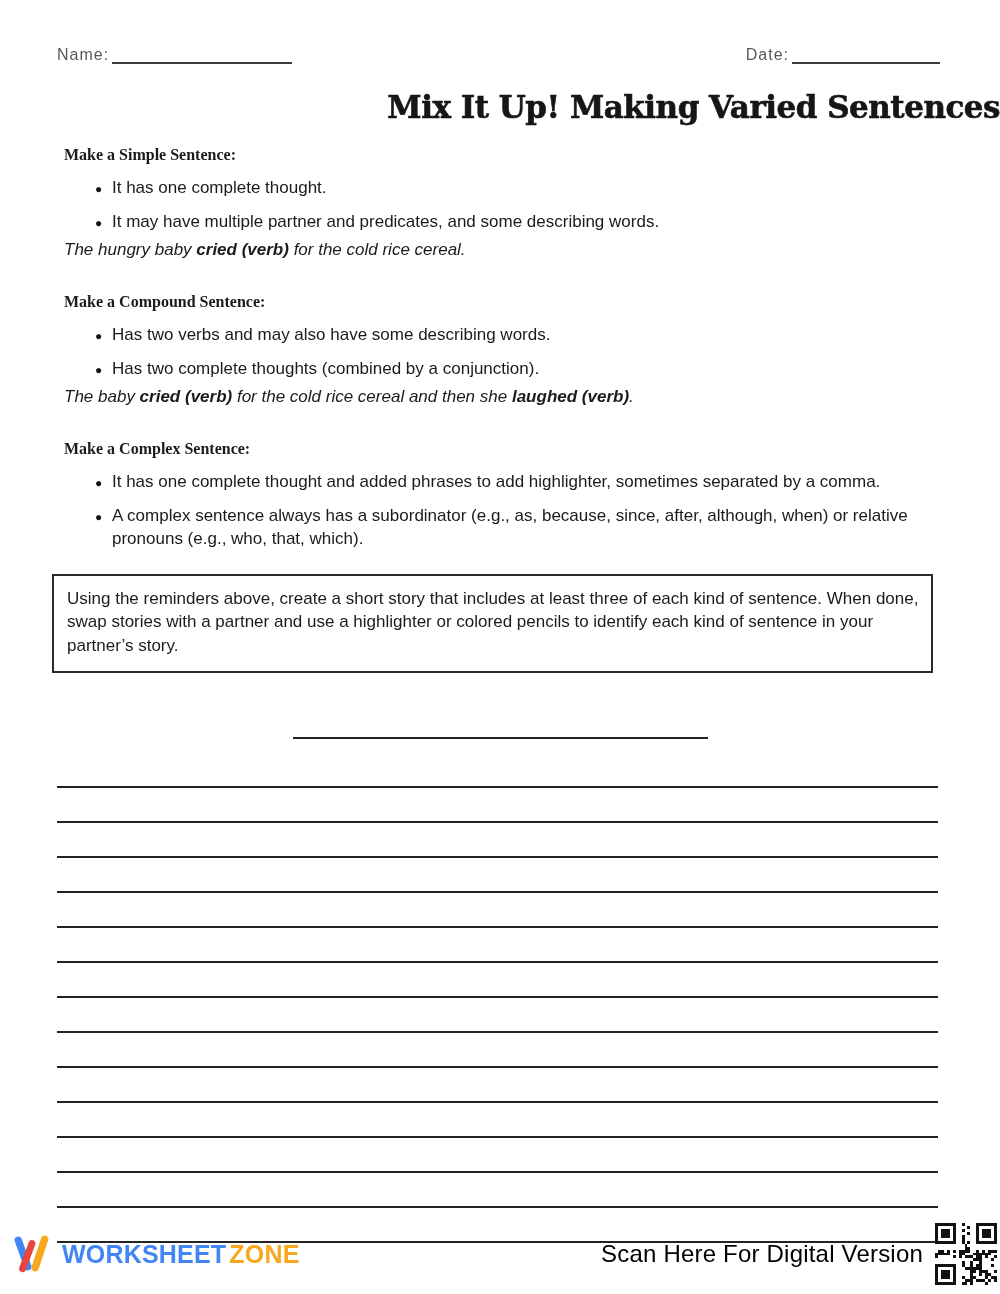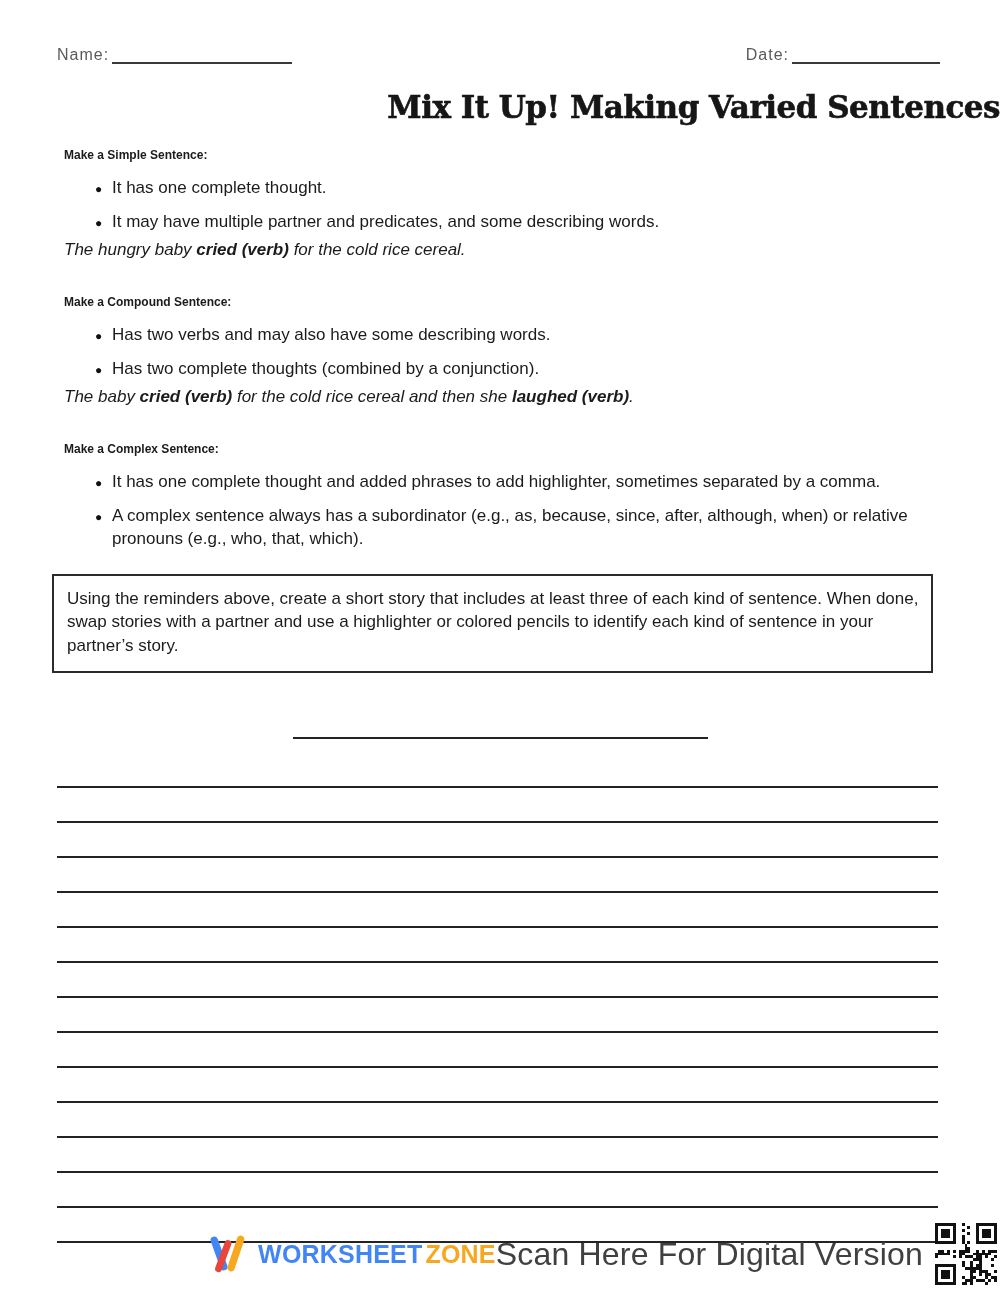--- a/index.html
+++ b/index.html
@@ -42,21 +42,21 @@
     letter-spacing:-0.5px;
     margin-top:25px;
     color:#161616;
     -webkit-text-stroke:0.6px #161616;
   }
   
   .sections{padding:0 58px 0 64px;}
   .section{margin-top:29px;}
   .section:first-child{margin-top:19px;}
   .section-heading{
-    font-weight:bold;font-size:12px;line-height:22px;
+    font-weight:bold;font-size:16px;line-height:22px;font-family:Liberation Serif, serif;
   }
   .bullet-list{
     list-style:none;margin:5px 0 0 0;padding:0 0 0 31px;
   }
   .bullet-list li{
     position:relative;padding-left:17px;
     font-size:17px;line-height:23.5px;margin-top:10px;
   }
   .bullet-list li::before{
     content:"\25CF";
@@ -80,34 +80,34 @@
     margin:64px auto 0 auto;
   }
   .writing-lines{margin:0 62px 0 57px;}
   .writing-line{
     height:0;border-top:2px solid var(--line);margin-top:33px;
   }
   .writing-line:first-child{margin-top:47px;}
   
   .footer{
     position:absolute;left:0;right:0;bottom:8px;
-    display:flex;align-items:center;justify-content:flex-end;
+    display:flex;align-items:center;justify-content:space-between;
     padding:0 3px 0 8px;height:64px;
   }
   .brand{display:flex;align-items:center;}
   .brand-mark{width:48px;height:40px;margin-right:6px;}
   .brand-mark .s-blue{stroke:var(--brand-blue);}
   .brand-mark .s-red{stroke:var(--brand-red);}
   .brand-mark .s-yellow{stroke:var(--brand-yellow);}
   .brand-text{font-weight:bold;font-size:25px;letter-spacing:0.2px;}
   .brand-word1{color:var(--brand-blue);}
   .brand-word2{color:var(--brand-yellow);margin-left:3px;}
   .scan-group{display:flex;align-items:center;}
   .scan-text{
-    font-size:32px;color:#404040;margin-right:12px;letter-spacing:0.2px;
+    font-size:24px;color:#000000;margin-right:12px;letter-spacing:0.2px;
   }
   .qr{width:62px;height:62px;display:block;}
 </style>
 </head>
 <body>
 
 <div class="header">
   <div class="fill-field">
     <span class="fill-label">Name:</span>
     <span class="fill-line name-line"></span>

